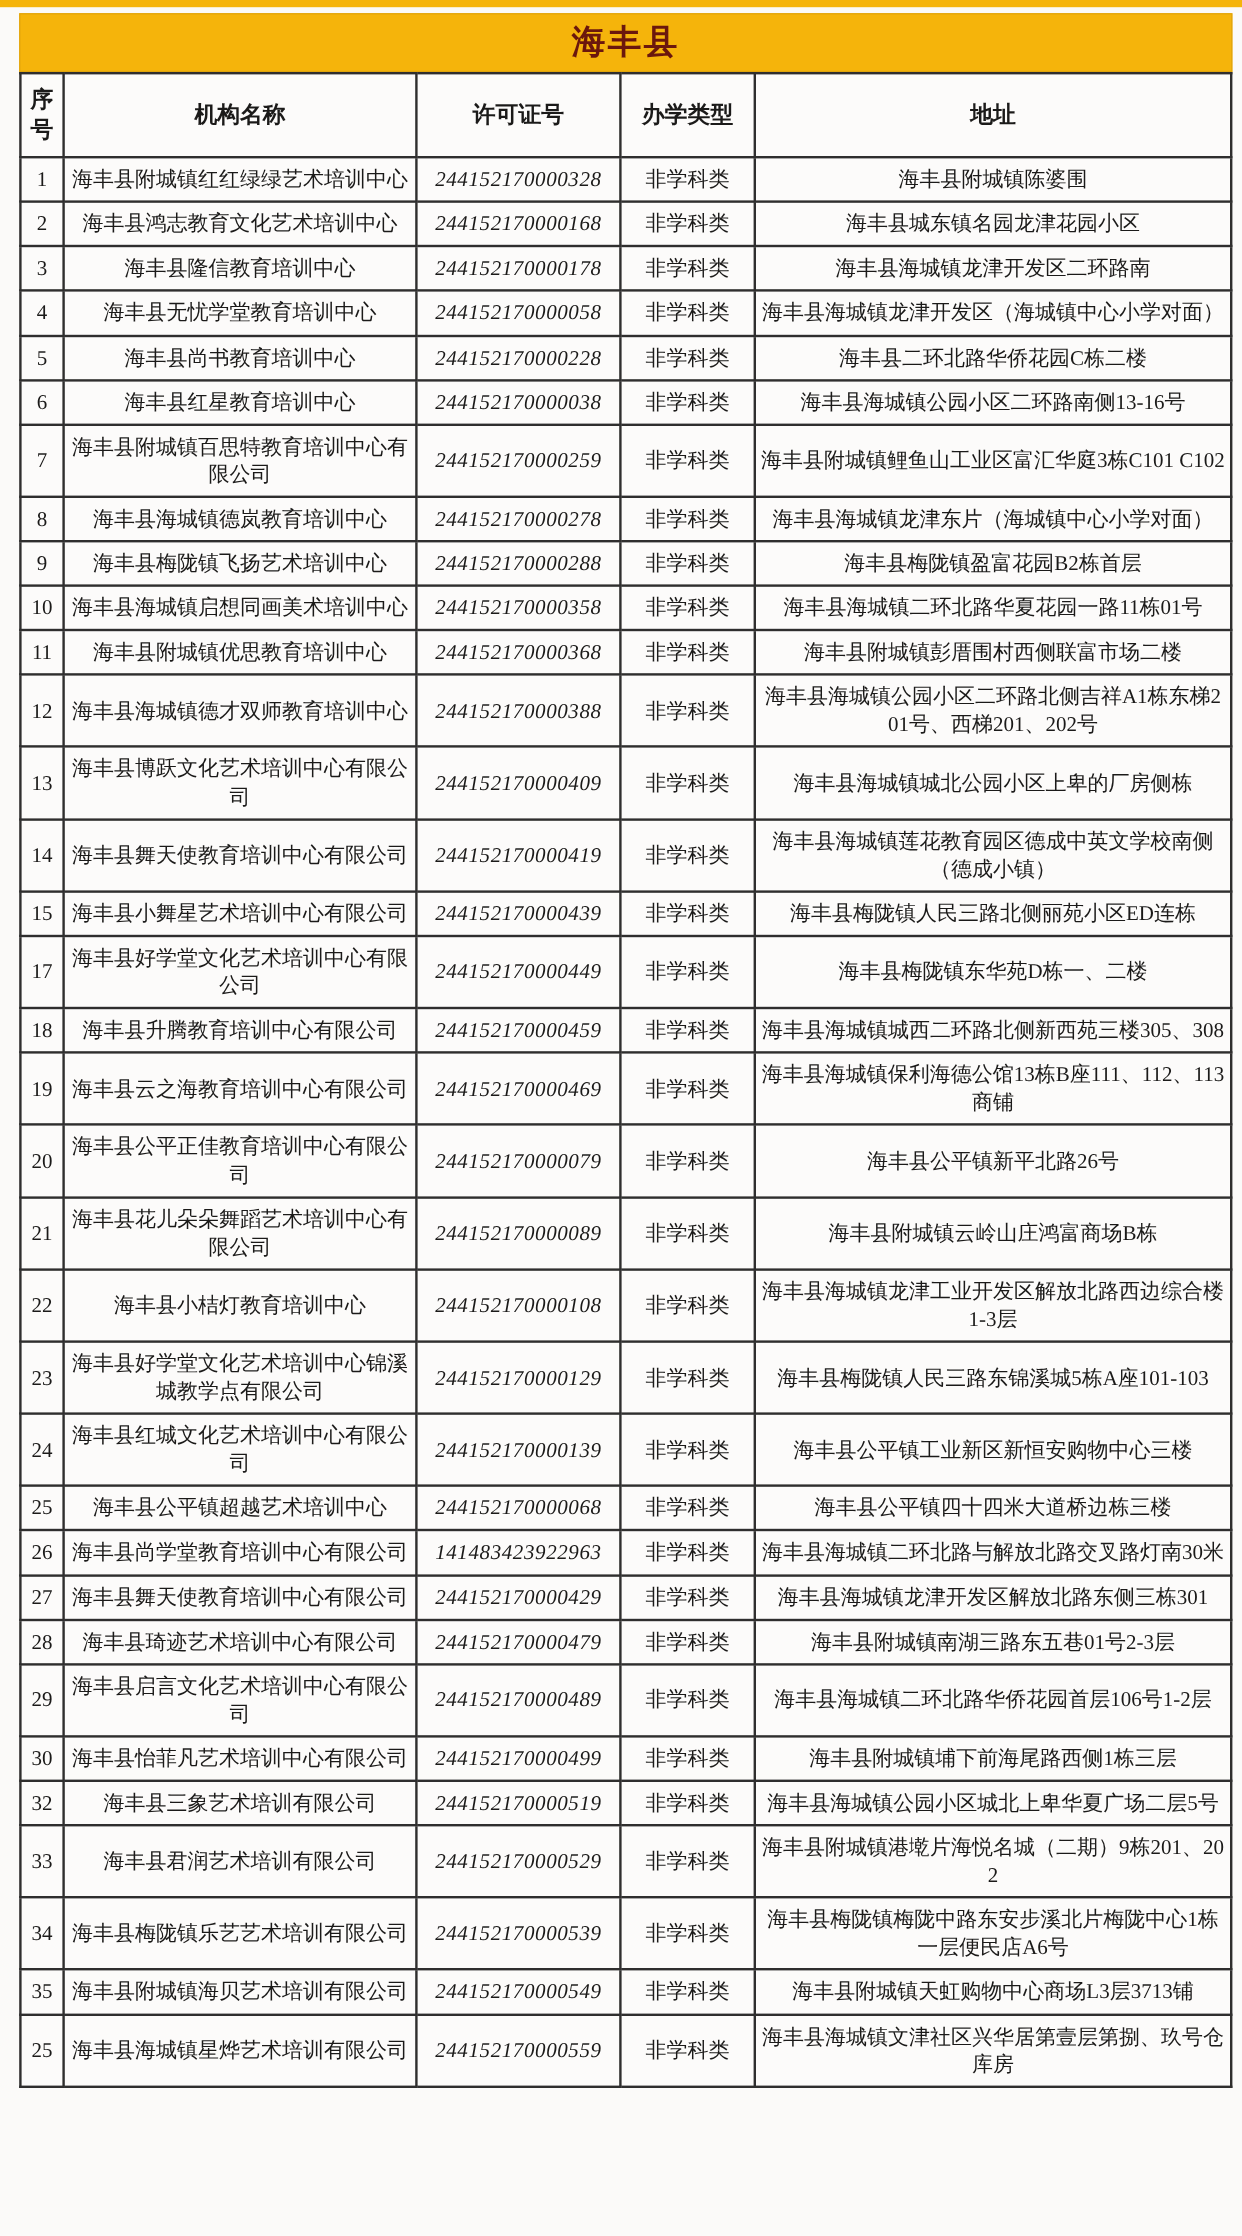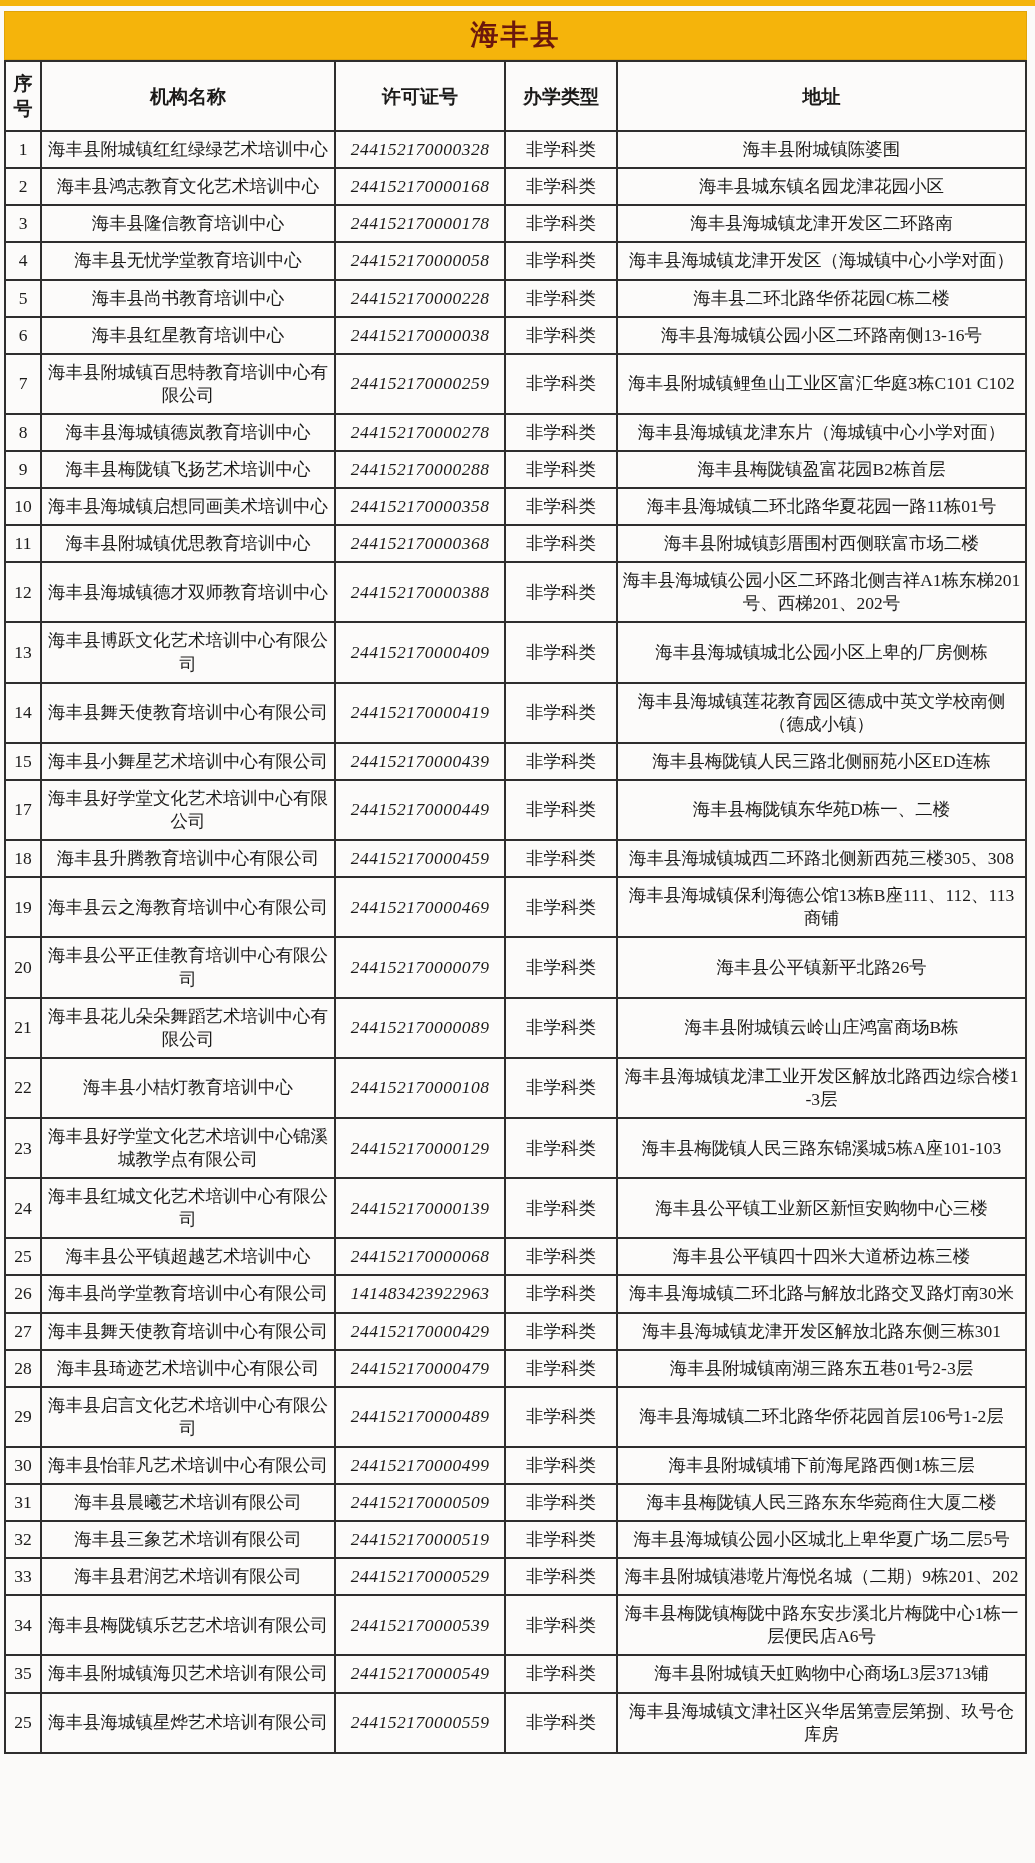--- a/index.html
+++ b/index.html
@@ -13,21 +13,21 @@
     min-height: 1863px;
     background: #fbfaf9;
     position: relative;
   }
   .top-strip {
     height: 6px;
     width: 100%;
     background: #f5b40b;
   }
   .content {
-    margin: 5px 8px 0 4px;
+    margin: 5px 8px 0 16px;
   }
   .title-bar {
     background: #f5b40b;
     border: 1px solid #e0a40a;
     text-align: center;
     padding: 4px 0 5px 0;
   }
   .title-bar h1 {
     margin: 0;
     font-size: 28px;
@@ -330,27 +330,20 @@
   </tr>
 
   <tr>
     <td class="cell-no">30</td>
     <td class="cell-name">海丰县怡菲凡艺术培训中心有限公司</td>
     <td class="cell-license">244152170000499</td>
     <td class="cell-type">非学科类</td>
     <td class="cell-addr">海丰县附城镇埔下前海尾路西侧1栋三层</td>
   </tr>
 
-  <tr>
-    <td class="cell-no">31</td>
-    <td class="cell-name">海丰县晨曦艺术培训有限公司</td>
-    <td class="cell-license">244152170000509</td>
-    <td class="cell-type">非学科类</td>
-    <td class="cell-addr">海丰县梅陇镇人民三路东东华菀商住大厦二楼</td>
-  </tr>
 
   <tr>
     <td class="cell-no">32</td>
     <td class="cell-name">海丰县三象艺术培训有限公司</td>
     <td class="cell-license">244152170000519</td>
     <td class="cell-type">非学科类</td>
     <td class="cell-addr">海丰县海城镇公园小区城北上卑华夏广场二层5号</td>
   </tr>
 
   <tr>

